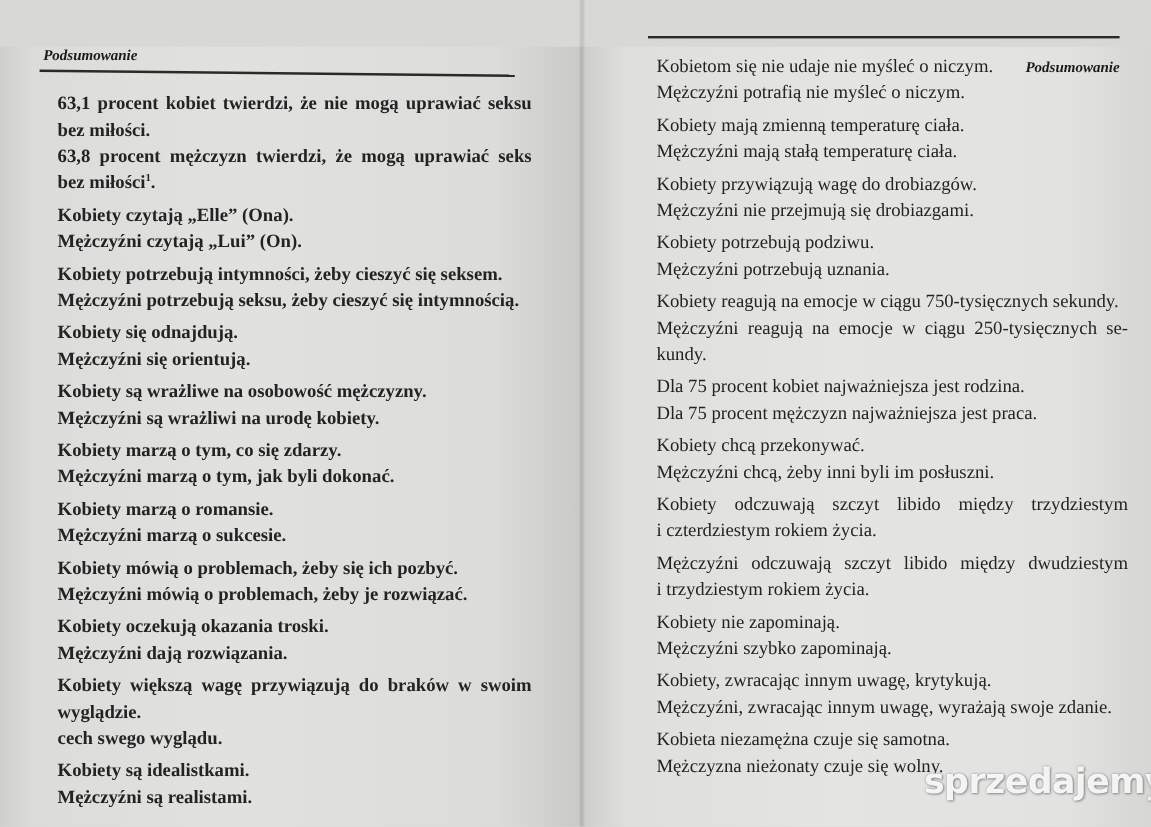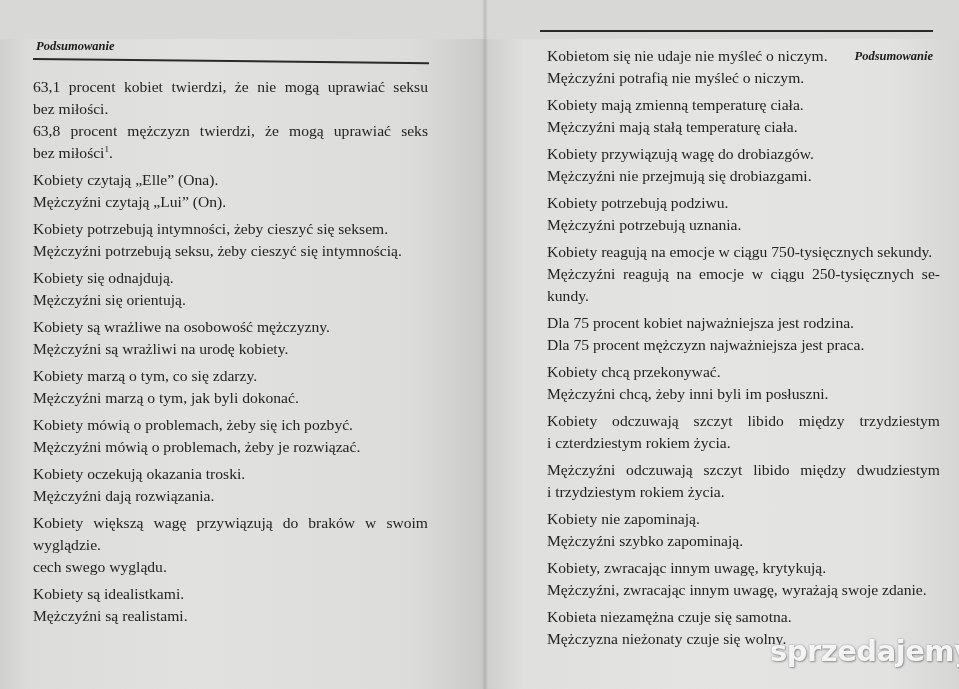--- a/index.html
+++ b/index.html
@@ -26,21 +26,21 @@
     .running-head {
       position: absolute; font-style: italic; font-weight: bold; font-size: 12.5px; color: #1a1a1a;
     }
     .left-head { left: 36px; top: 0px; }
     .right-head { right: 26px; top: 10px; }
     .rule { position: absolute; height: 1.5px; background: #2a2a2a; }
     .left-rule { left: 33px; top: 19px; width: 396px; transform: rotate(0.6deg); transform-origin: left; }
     .right-rule { left: 540px; top: 30px; width: 393px; }
 
     .col { position: absolute; font-size: 15.6px; line-height: 22px; }
-    .left-col { left: 33px; top: 37px; width: 395px; }
+    .left-col { left: 48px; top: 37px; width: 395px; font-weight: bold; }
     .right-col { left: 547px; top: 45px; width: 393px; }
     .pair { margin: 0 0 5px 0; }
     .line { display: block; white-space: nowrap; }
     .justify { text-align: justify; text-align-last: justify; white-space: normal; }
     sup { font-size: 9px; line-height: 0; vertical-align: super; }
 
     .footnote-rule { position: absolute; left: 16px; top: 655px; width: 64px; height: 1.2px; background: #2a2a2a; }
     .footnote { position: absolute; left: 40px; top: 662px; font-size: 12.5px; color: #2a2a2a; }
     .footnote sup { font-size: 8px; }
 
@@ -78,20 +78,24 @@
         <span class="line">Kobiety się odnajdują.</span>
         <span class="line">Mężczyźni się orientują.</span>
       </div>
       <div class="pair">
         <span class="line">Kobiety są wrażliwe na osobowość mężczyzny.</span>
         <span class="line">Mężczyźni są wrażliwi na urodę kobiety.</span>
       </div>
       <div class="pair">
         <span class="line">Kobiety marzą o tym, co się zdarzy.</span>
         <span class="line">Mężczyźni marzą o tym, jak byli dokonać.</span>
+      </div>
+      <div class="pair">
+        <span class="line">Kobiety marzą o romansie.</span>
+        <span class="line">Mężczyźni marzą o sukcesie.</span>
       </div>
       <div class="pair">
         <span class="line">Kobiety mówią o problemach, żeby się ich pozbyć.</span>
         <span class="line">Mężczyźni mówią o problemach, żeby je rozwiązać.</span>
       </div>
       <div class="pair">
         <span class="line">Kobiety oczekują okazania troski.</span>
         <span class="line">Mężczyźni dają rozwiązania.</span>
       </div>
       <div class="pair">

